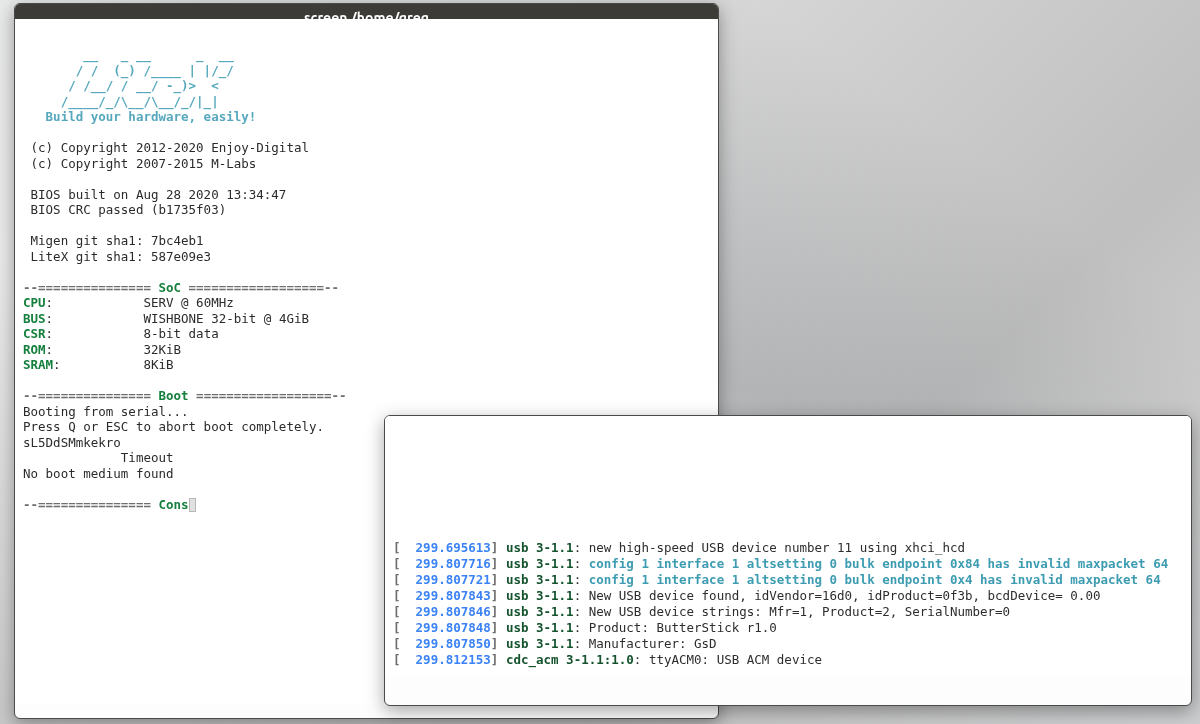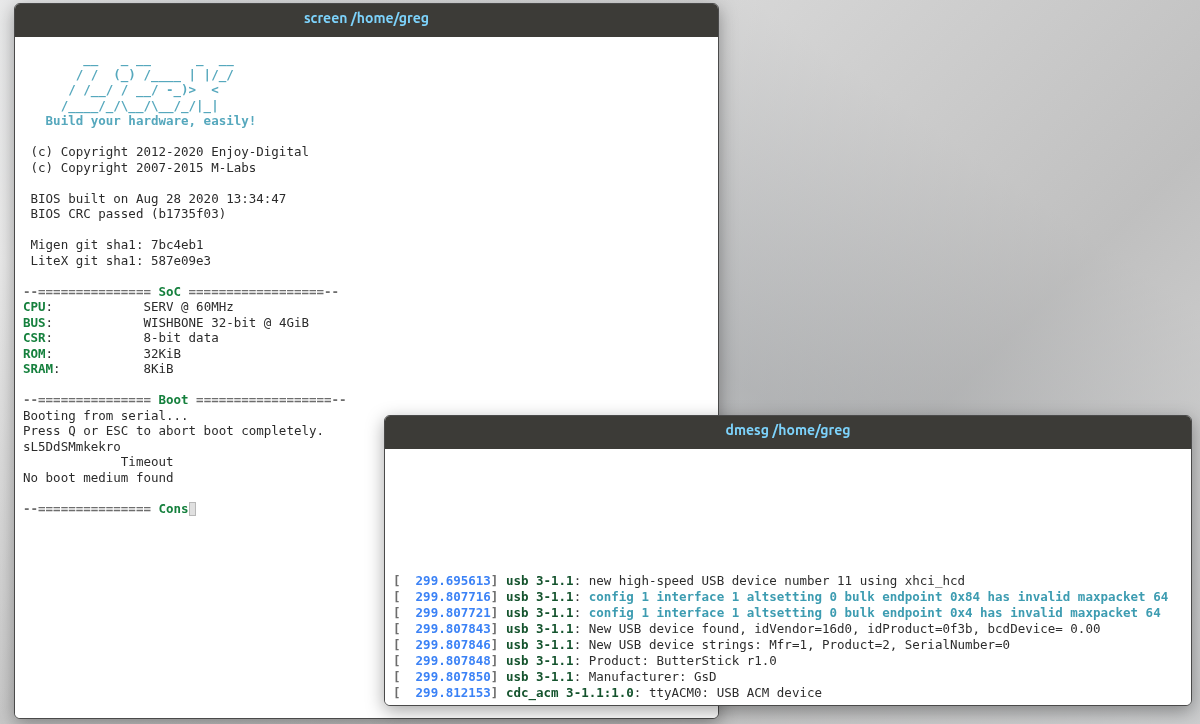--- a/index.html
+++ b/index.html
@@ -17,35 +17,35 @@
   .window {
     position: absolute;
     background: #fdfdfd;
     border: 1px solid #4a4a4a;
     box-shadow: 0 5px 18px rgba(0,0,0,0.35);
     border-radius: 6px;
     overflow: hidden;
   }
   .titlebar {
     background: #3c3b37;
-    color: #7dd3fc;
+    color: #ffffff;
     font-family: "Ubuntu", "DejaVu Sans", sans-serif;
     font-weight: 600;
     font-size: 14px;
     text-align: center;
     padding: 5px 0;
-    height: 33px;
+    height: 15px;
     line-height: 18px;
   }
   .term-body {
     background: #ffffff;
     color: #2b2b2b;
     font-size: 12.5px;
     line-height: 15.5px;
-    padding: 14px 8px 8px 8px;
+    padding: 28px 8px 8px 8px;
     white-space: pre;
     height: calc(100% - 28px);
     overflow: hidden;
   }
   .dmesg-body {
     background: #ffffff;
     color: #2d2d2d;
     font-size: 12.5px;
     line-height: 16px;
     padding: 8px 8px 8px 8px;
@@ -75,17 +75,14 @@
 <body>
 
 <div class="window" id="win-screen">
   <div class="titlebar">
     <span>screen /home/greg</span>
   </div>
   <div class="term-body"><span class="row cyanL">        __   _ __      _  __</span><span class="row cyanL">       / /  (_) /____ | |/_/</span><span class="row cyanL">      / /__/ / __/ -_)&gt;  &lt;</span><span class="row cyanL">     /____/_/\__/\__/_/|_|</span><span class="row cyanL">   Build your hardware, easily!</span><span class="row"> </span><span class="row"> (c) Copyright 2012-2020 Enjoy-Digital</span><span class="row"> (c) Copyright 2007-2015 M-Labs</span><span class="row"> </span><span class="row"> BIOS built on Aug 28 2020 13:34:47</span><span class="row"> BIOS CRC passed (b1735f03)</span><span class="row"> </span><span class="row"> Migen git sha1: 7bc4eb1</span><span class="row"> LiteX git sha1: 587e09e3</span><span class="row"> </span><span class="row"><span class="gray">--=============== </span><span class="cyan">SoC</span><span class="gray"> ==================--</span></span><span class="row"><span class="cyan">CPU</span>:            <span>SERV @ 60MHz</span></span><span class="row"><span class="cyan">BUS</span>:            <span>WISHBONE 32-bit @ 4GiB</span></span><span class="row"><span class="cyan">CSR</span>:            <span>8-bit data</span></span><span class="row"><span class="cyan">ROM</span>:            <span>32KiB</span></span><span class="row"><span class="cyan">SRAM</span>:           <span>8KiB</span></span><span class="row"> </span><span class="row"><span class="gray">--=============== </span><span class="cyan">Boot</span><span class="gray"> ==================--</span></span><span class="row">Booting from serial...</span><span class="row">Press Q or ESC to abort boot completely.</span><span class="row">sL5DdSMmkekro</span><span class="row">             Timeout</span><span class="row">No boot medium found</span><span class="row"> </span><span class="row"><span class="gray">--=============== </span><span class="cyan">Cons</span><span class="cursor"></span></span></div>
 </div>
 
 <div class="window" id="win-dmesg">
-  <div class="titlebar">
-    <span>dmesg /home/greg</span>
-  </div>
   <div class="dmesg-body"><div class="dmesg-top-gap"></div><div id="dmesg-lines"><span class="row"><span class="gray">[  </span><span class="green">299.695613</span><span class="gray">] </span><span class="yellow">usb 3-1.1</span>: <span>new high-speed USB device number 11 using xhci_hcd</span></span><span class="row"><span class="gray">[  </span><span class="green">299.807716</span><span class="gray">] </span><span class="yellow">usb 3-1.1</span>: <span class="dcyan">config 1 interface 1 altsetting 0 bulk endpoint 0x84 has invalid maxpacket 64</span></span><span class="row"><span class="gray">[  </span><span class="green">299.807721</span><span class="gray">] </span><span class="yellow">usb 3-1.1</span>: <span class="dcyan">config 1 interface 1 altsetting 0 bulk endpoint 0x4 has invalid maxpacket 64</span></span><span class="row"><span class="gray">[  </span><span class="green">299.807843</span><span class="gray">] </span><span class="yellow">usb 3-1.1</span>: <span>New USB device found, idVendor=16d0, idProduct=0f3b, bcdDevice= 0.00</span></span><span class="row"><span class="gray">[  </span><span class="green">299.807846</span><span class="gray">] </span><span class="yellow">usb 3-1.1</span>: <span>New USB device strings: Mfr=1, Product=2, SerialNumber=0</span></span><span class="row"><span class="gray">[  </span><span class="green">299.807848</span><span class="gray">] </span><span class="yellow">usb 3-1.1</span>: <span>Product: ButterStick r1.0</span></span><span class="row"><span class="gray">[  </span><span class="green">299.807850</span><span class="gray">] </span><span class="yellow">usb 3-1.1</span>: <span>Manufacturer: GsD</span></span><span class="row"><span class="gray">[  </span><span class="green">299.812153</span><span class="gray">] </span><span class="yellow">cdc_acm 3-1.1:1.0</span>: <span>ttyACM0: USB ACM device</span></span></div></div>
 </div>
 
 </body></html>

